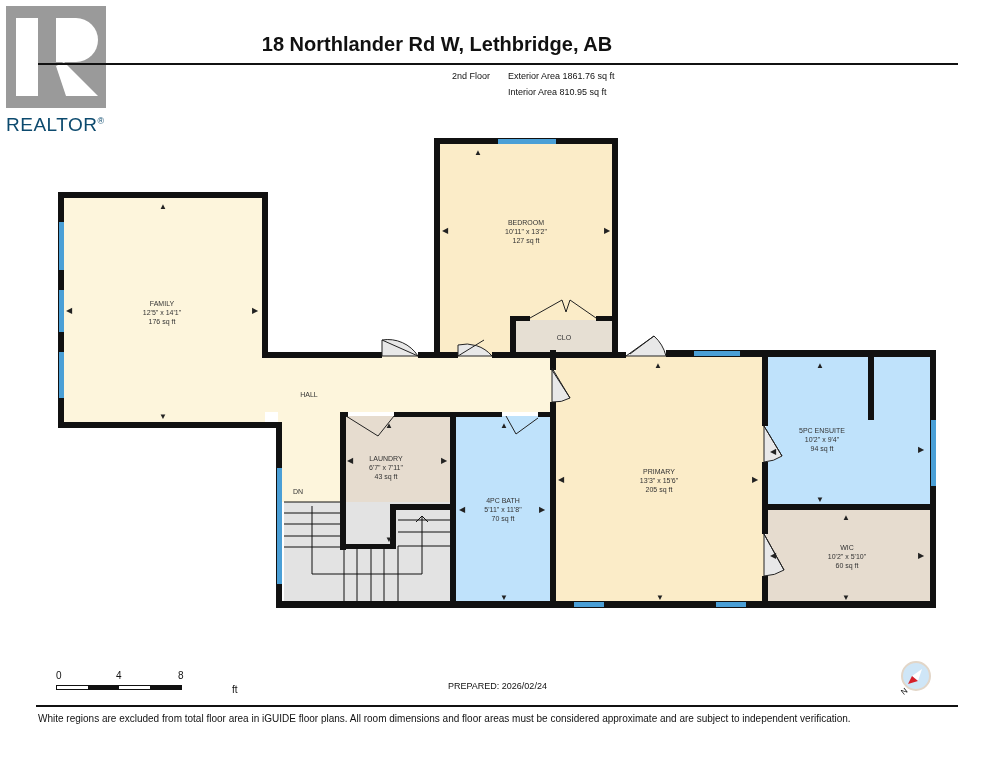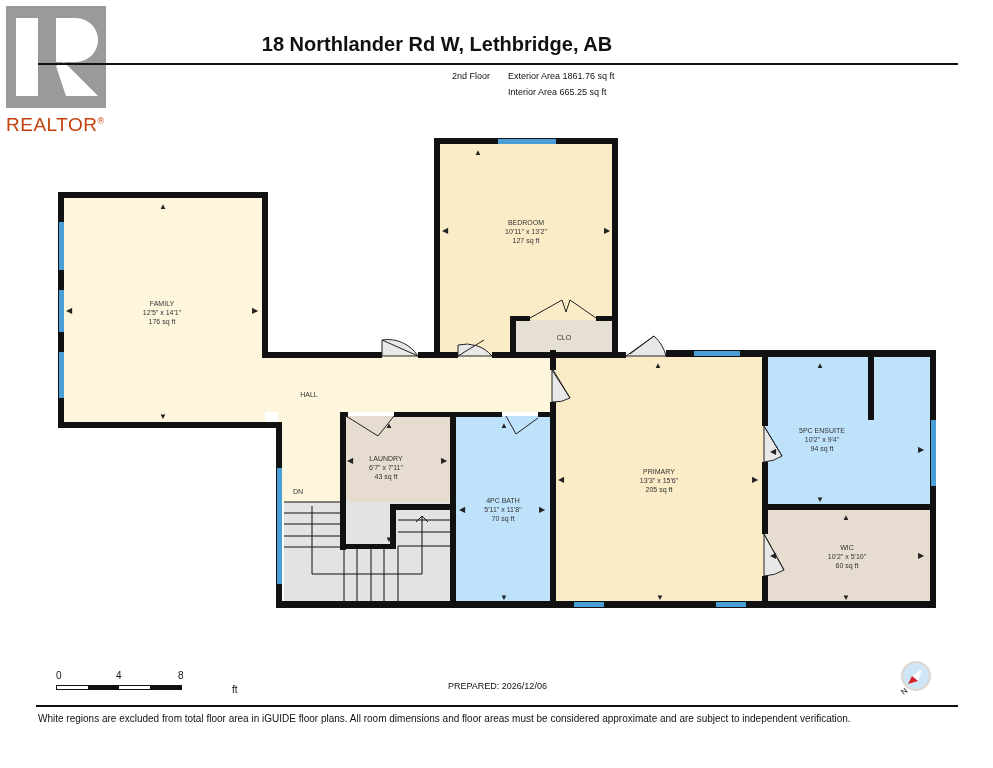--- a/index.html
+++ b/index.html
@@ -1,19 +1,19 @@
 <!DOCTYPE html>
 <html><head>
   <meta charset="utf-8">
   <style>
     html, body { margin: 0; padding: 0; background: #ffffff; }
     body { width: 993px; height: 768px; position: relative; overflow: hidden; font-family: "Liberation Sans", sans-serif; color: #111; }
     .logo { position: absolute; left: 6px; top: 6px; width: 100px; }
     .logo-box { position: absolute; left: 0; top: 0; width: 100px; height: 102px; background: #9a9a9a; }
-    .logo-text { position: absolute; left: 0; top: 108px; font-size: 19px; color: #c2410c; letter-spacing: 0.5px; white-space: nowrap; }
+    .logo-text { position: absolute; left: 0; top: 108px; font-size: 19px; color: #0c4a6e; letter-spacing: 0.5px; white-space: nowrap; }
     .logo-text sup { font-size: 9px; }
     .title { position: absolute; left: 0; width: 874px; top: 33px; text-align: center; font-size: 20px; font-weight: bold; color: #111; }
     .title-rule { position: absolute; left: 38px; top: 63px; width: 920px; height: 2px; background: #111; }
     .floor-label { position: absolute; left: 452px; top: 71px; font-size: 9px; font-weight: normal; }
     .area-ext { position: absolute; left: 508px; top: 71px; font-size: 9px; }
     .area-int { position: absolute; left: 508px; top: 87px; font-size: 9px; }
     svg.plan { position: absolute; left: 0; top: 0; }
     .room-label { font-family: "Liberation Sans", sans-serif; font-size: 7px; fill: #333; text-anchor: middle; }
     .scale { position: absolute; left: 56px; top: 670px; width: 160px; height: 30px; }
     .scale-num { position: absolute; top: 0; font-size: 10px; }
@@ -38,21 +38,21 @@
       <rect x="36" y="12" width="14" height="44" fill="#9a9a9a"></rect>
     </svg>
   </div>
   <div class="logo-text"><span>REALTOR</span><sup>®</sup></div>
 </div>
 
 <div class="title">18 Northlander Rd W, Lethbridge, AB</div>
 <div class="title-rule"></div>
 <div class="floor-label">2nd Floor</div>
 <div class="area-ext">Exterior Area 1861.76 sq ft</div>
-<div class="area-int">Interior Area 665.25 sq ft</div>
+<div class="area-int">Interior Area 810.95 sq ft</div>
 
 <svg class="plan" width="993" height="768" viewBox="0 0 993 768">
 
   <g>
     <rect x="62" y="196" width="203" height="228" fill="#fdf5dc"></rect>
     <rect x="62" y="356" width="494" height="56" fill="#fdf5dc"></rect>
     <rect x="278" y="412" width="66" height="90" fill="#fdf5dc"></rect>
     <rect x="438" y="142" width="176" height="214" fill="#fbecc8"></rect>
     <rect x="514" y="320" width="98" height="36" fill="#e6dfd3"></rect>
     <rect x="344" y="416" width="108" height="130" fill="#e6dccf"></rect>
@@ -230,21 +230,21 @@
   <span class="scale-num" style="left:122px;">8</span>
   <div class="scale-bar">
     <span></span>
       <span class="b"></span>
       <span></span>
       <span class="b"></span>
   </div>
   <span class="scale-unit">ft</span>
 </div>
 
-<div class="prepared">PREPARED: 2026/12/06</div>
+<div class="prepared">PREPARED: 2026/02/24</div>
 
 <div class="compass">
   <svg width="36" height="36" viewBox="0 0 36 36">
     <circle cx="18" cy="16" r="14" fill="#cfe6f7" stroke="#e2d6c8" stroke-width="2"></circle>
     <polygon points="24,9 14,16 20,21" fill="#ffffff"></polygon>
     <polygon points="10,24 14,16 20,21" fill="#d6202a"></polygon>
     <text x="3" y="34" font-size="8" font-family="Liberation Sans, sans-serif" transform="rotate(-40 6 31)">N</text>
   </svg>
 </div>
 

